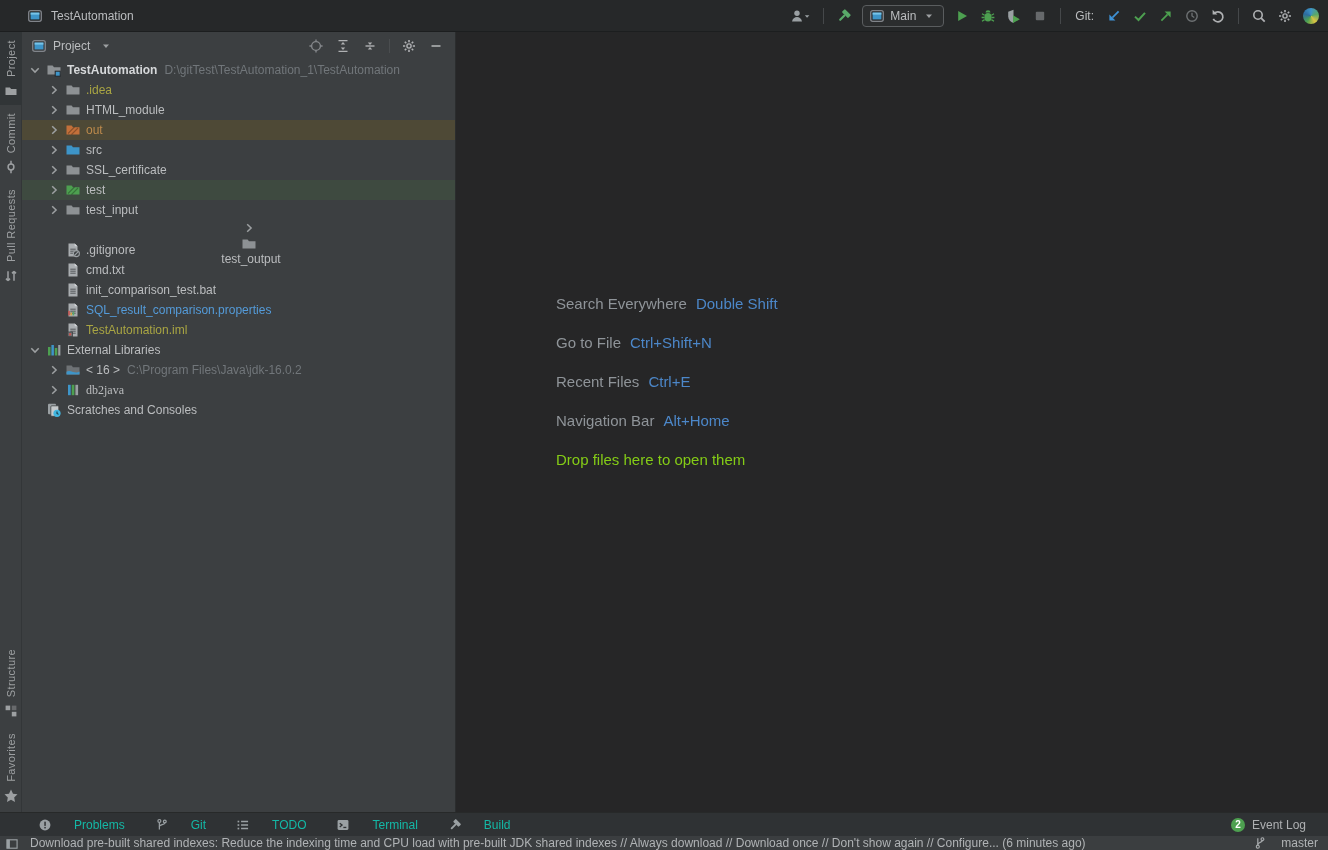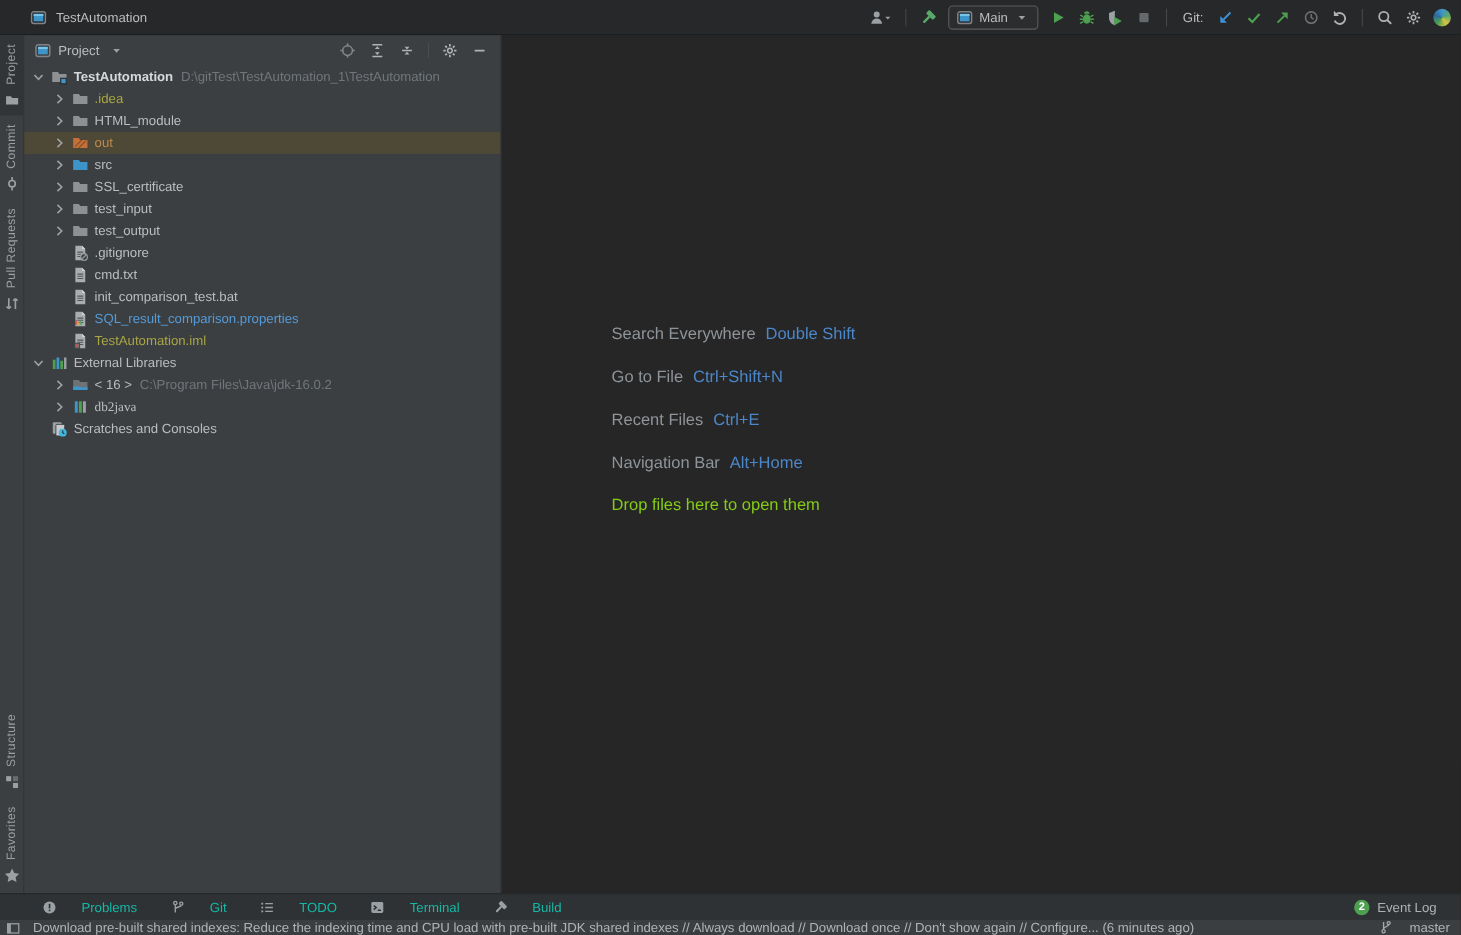--- a/index.html
+++ b/index.html
@@ -365,34 +365,48 @@
             <path d="M6.2 4.3l3.9 3.7-3.9 3.7" fill="none" stroke="#9DA0A2" stroke-width="1.5"></path>
           </svg>
         </span>
         <span class="ticon">
           <svg width="16" height="16" viewBox="0 0 16 16">
             <path d="M1.5 3.4h5.1l1.4 1.8H14.5v7.4h-13z" fill="#8D9194"></path>
           </svg>
         </span>
         <span class="tlabel">SSL_certificate</span>
       </div>
+      <div class="trow row-test" style="padding-left: 24px;">
+        <span class="tchev">
+          <svg width="16" height="16" viewBox="0 0 16 16">
+            <path d="M6.2 4.3l3.9 3.7-3.9 3.7" fill="none" stroke="#9DA0A2" stroke-width="1.5"></path>
+          </svg>
+        </span>
+        <span class="ticon">
+          <svg width="16" height="16" viewBox="0 0 16 16">
+            <path d="M1.5 3.4h5.1l1.4 1.8H14.5v7.4h-13z" fill="#4DA050"></path>
+            <path d="M3 11.5l6.5-6.5M6.5 12.5l6.5-6.5" stroke="rgba(0,0,0,.28)" stroke-width="1.1" fill="none"></path>
+          </svg>
+        </span>
+        <span class="tlabel">test</span>
+      </div>
       <div class="trow" style="padding-left: 24px;">
         <span class="tchev">
           <svg width="16" height="16" viewBox="0 0 16 16">
             <path d="M6.2 4.3l3.9 3.7-3.9 3.7" fill="none" stroke="#9DA0A2" stroke-width="1.5"></path>
           </svg>
         </span>
         <span class="ticon">
           <svg width="16" height="16" viewBox="0 0 16 16">
             <path d="M1.5 3.4h5.1l1.4 1.8H14.5v7.4h-13z" fill="#8D9194"></path>
           </svg>
         </span>
         <span class="tlabel">test_input</span>
       </div>
-      <div class="trow" style="padding-left: 24px;">
+      <div class="trow" style="padding-left: 24px; flex-direction: column;">
         <span class="tchev">
           <svg width="16" height="16" viewBox="0 0 16 16">
             <path d="M6.2 4.3l3.9 3.7-3.9 3.7" fill="none" stroke="#9DA0A2" stroke-width="1.5"></path>
           </svg>
         </span>
         <span class="ticon">
           <svg width="16" height="16" viewBox="0 0 16 16">
             <path d="M1.5 3.4h5.1l1.4 1.8H14.5v7.4h-13z" fill="#8D9194"></path>
           </svg>
         </span>

